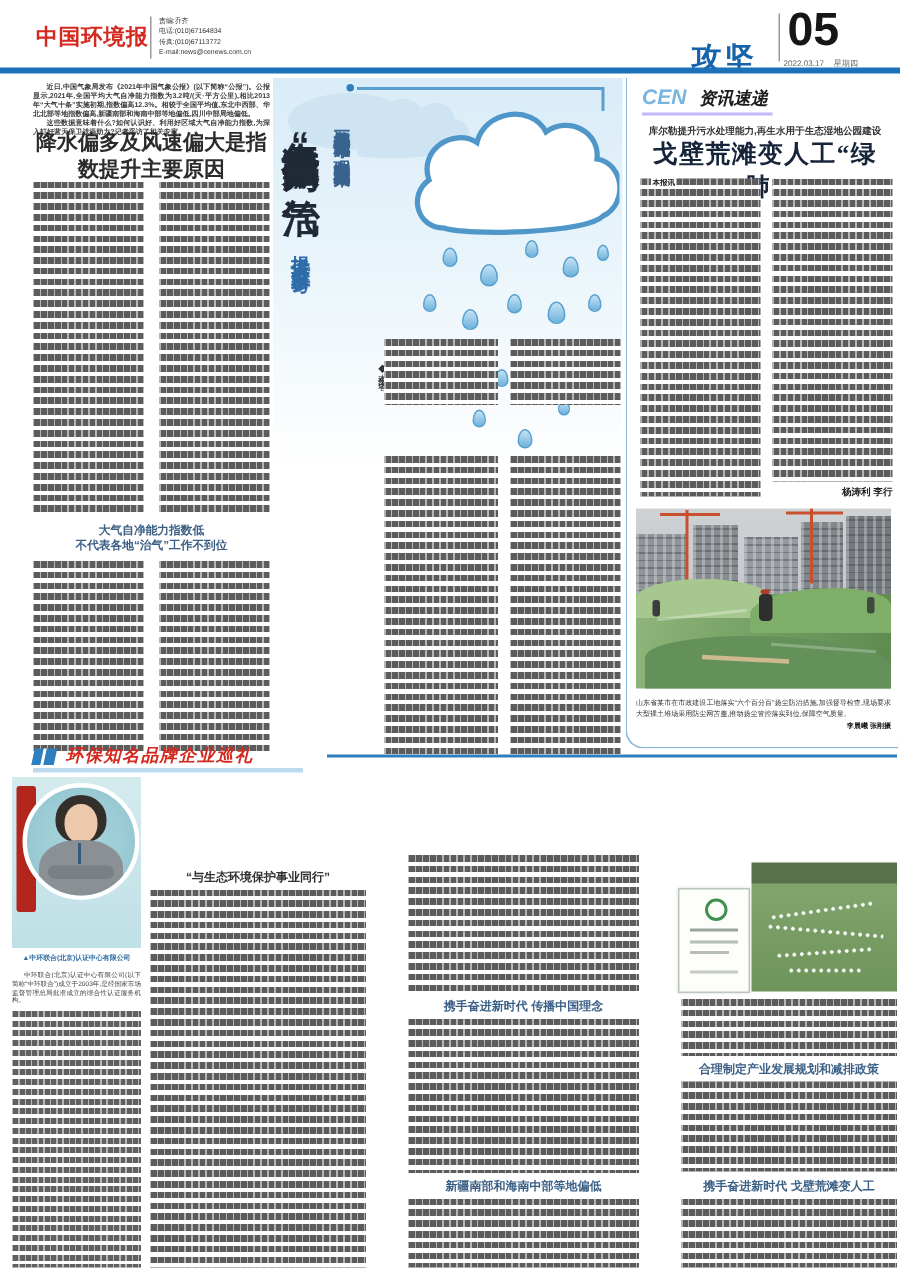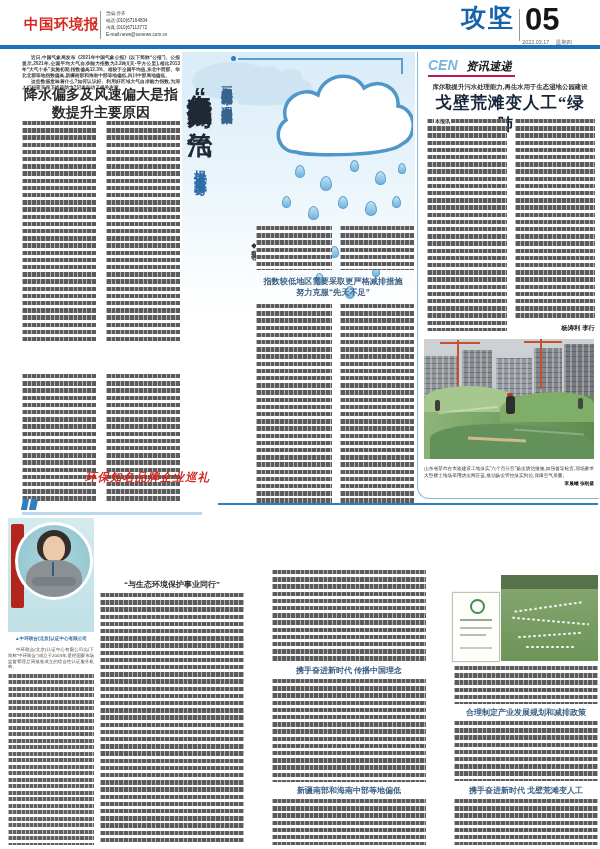--- a/index.html
+++ b/index.html
@@ -30,36 +30,40 @@
 <div id="page">
 
   <div class="abs" style="left:24px;top:15px;width:78px;font-size:14.5px;font-weight:900;color:#d5281e;letter-spacing:.5px;">中国环境报</div>
   <div class="abs" style="left:100px;top:11px;width:1px;height:28px;background:#9a9a9a;"></div>
   <div class="abs" style="left:106px;top:10px;width:110px;font-size:4.6px;line-height:7px;color:#333;">
     <div>责编:乔齐</div>
     <div>电话:(010)67164834</div>
     <div>传真:(010)67113772</div>
     <div>E-mail:news@cenews.com.cn</div>
   </div>
-  <div class="abs" style="left:461px;top:1px;font-size:25px;font-weight:900;color:#1763aa;letter-spacing:2px;font-family:'Liberation Serif',serif;">攻坚</div>
+  <div class="abs" style="left:461px;top:25px;font-size:20px;font-weight:900;color:#1763aa;letter-spacing:2px;font-family:'Liberation Serif',serif;">攻坚</div>
   <div class="abs" style="left:519px;top:9px;width:1px;height:32px;background:#999;"></div>
   <div class="abs" style="left:525px;top:2px;font-size:31px;font-weight:900;color:#161616;">05</div>
   <div class="abs" style="left:450px;top:39px;width:122px;text-align:right;font-size:5.4px;color:#666;">
     <span>2022.03.17</span>
     <span style="margin-left:5px;">星期四</span>
   </div>
   <div class="abs" style="left:0;top:45px;width:600px;height:4px;background:#1c72b8;"></div>
 
   <div class="abs jus" style="left:22px;top:55px;width:158px;font-size:4.7px;line-height:5.9px;font-weight:bold;color:#3c3c3c;">
     <p style="margin:0;text-indent:9px;">近日,中国气象局发布《2021年中国气象公报》(以下简称“公报”)。公报显示,2021年,全国平均大气自净能力指数为3.2吨/(天·平方公里),相比2013年“大气十条”实施初期,指数偏高12.3%。相较于全国平均值,东北中西部、华北北部等地指数偏高,新疆南部和海南中部等地偏低,四川中部局地偏低。</p>
     <p style="margin:0;text-indent:9px;">这些数据意味着什么?如何认识好、利用好区域大气自净能力指数,为深入打好蓝天保卫战添助力?记者采访了相关专家。</p>
   </div>
   <div class="abs ctr" style="left:22px;top:86px;width:158px;font-size:14px;font-weight:900;color:#2b2b2b;">降水偏多及风速偏大是指数提升主要原因</div>
   <div class="abs ft" style="left:22px;top:121px;width:74px;height:222px;"></div>
   <div class="abs ft" style="left:106px;top:121px;width:74px;height:222px;"></div>
+  <div class="abs ctr" style="left:22px;top:349px;width:158px;font-size:7.8px;line-height:10px;font-weight:900;">
+    <div class="subhead">大气自净能力指数低</div>
+    <div class="subhead">不代表各地“治气”工作不到位</div>
+  </div>
   <div class="abs ft" style="left:22px;top:374px;width:74px;height:129px;"></div>
   <div class="abs ft" style="left:106px;top:374px;width:74px;height:129px;"></div>
 
   <div class="abs" style="left:182px;top:52px;width:233px;height:453px;background:linear-gradient(180deg,#d9ecf8 0%,#eaf5fb 28%,#ffffff 58%);"></div>
 
   <div class="abs" style="left:231px;top:56px;width:5px;height:5px;border-radius:50%;background:#2e7fc0;"></div>
   <div class="abs" style="left:238px;top:58px;width:164px;height:1.5px;background:#5a9fd0;"></div>
   <div class="abs" style="left:401px;top:58px;width:1.5px;height:16px;background:#5a9fd0;"></div>
 
   <div class="abs" style="left:192px;top:62px;width:82px;height:38px;border-radius:50%;background:#cfe4f3;"></div>
@@ -91,30 +95,26 @@
 
   <div class="abs vtext" style="left:184px;top:74px;height:440px;">
     <span style="font-size:25px;font-weight:900;color:#1f2a36;letter-spacing:1px;">大气自净能力指数为“治气”</span>
     <span style="font-size:13px;font-weight:900;color:#2d6ca8;letter-spacing:2px;">提供了有益参考</span>
   </div>
   <div class="abs vtext" style="left:219px;top:78px;height:352px;font-size:11px;font-weight:bold;color:#38648f;letter-spacing:.5px;">各地应利用好这一指数优化城市布局、合理制定产业发展规划和减排政策</div>
   <div class="abs vtext" style="left:249px;top:238px;height:70px;font-size:6px;color:#333;letter-spacing:1px;">◆本报见习记者</div>
 
   <div class="abs ft" style="left:256px;top:226px;width:76px;height:44px;"></div>
   <div class="abs ft" style="left:340px;top:226px;width:74px;height:44px;"></div>
-  <div class="abs ctr" style="left:252px;top:276px;width:162px;font-size:8.2px;line-height:11px;font-weight:900;">
-    <div class="subhead">指数较低地区需要采取更严格减排措施</div>
-    <div class="subhead">努力克服“先天不足”</div>
-  </div>
   <div class="abs ft" style="left:256px;top:304px;width:76px;height:199px;"></div>
   <div class="abs ft" style="left:340px;top:304px;width:74px;height:199px;"></div>
 
   <div class="abs" style="left:417px;top:52px;width:181px;height:446px;border-left:1.5px solid #85b7dd;border-bottom:1.5px solid #85b7dd;border-radius:0 0 0 12px;"></div>
 
-  <div class="abs" style="left:428px;top:56px;border-bottom:2px solid #be185d;padding:0 3px 1px 0;">
+  <div class="abs" style="left:428px;top:56px;border-bottom:2px solid #c4b5fd;padding:0 3px 1px 0;">
     <span style="font-size:14px;font-style:italic;font-weight:900;color:#7ab5df;">CEN</span>
     <span style="font-size:11.5px;font-style:italic;font-weight:900;color:#1c1c1c;margin-left:4px;">资讯速递</span>
   </div>
   <div class="abs ctr" style="left:424px;top:83px;width:172px;font-size:6.4px;font-weight:bold;color:#333;">库尔勒提升污水处理能力,再生水用于生态湿地公园建设</div>
   <div class="abs ctr" style="left:424px;top:92px;width:172px;font-size:16.5px;font-weight:900;color:#16243a;letter-spacing:1px;font-family:'Liberation Serif',serif;">戈壁荒滩变人工“绿肺”</div>
 
   <div class="abs ft" style="left:427px;top:119px;width:80px;height:212px;"></div>
   <div class="abs ft" style="left:515px;top:119px;width:80px;height:202px;"></div>
   <span class="abs" style="left:434px;top:118px;font-size:5px;font-weight:900;color:#111;background:#fff;padding:0 1px;">本报讯</span>
   <div class="abs" style="left:515px;top:324px;width:80px;text-align:right;font-size:6.4px;font-weight:900;color:#222;">杨涛利 李行</div>
@@ -143,21 +143,21 @@
   </div>
 
   <div class="abs jus" style="left:424px;top:465px;width:170px;font-size:4.7px;line-height:7.4px;color:#333;">
     <span>山东省某市在市政建设工地落实“六个百分百”扬尘防治措施,加强督导检查,现场要求大型裸土堆场采用防尘网苫盖,推动扬尘管控落实到位,保障空气质量。</span>
     <span style="font-weight:900;color:#111;float:right;">李晨曦 张刚摄</span>
   </div>
 
   <div class="abs" style="left:22px;top:499px;width:15px;height:11px;background:#2e7fc0;transform:skewX(-12deg);">
     <div class="abs" style="left:6px;top:0;width:2px;height:11px;background:#fff;"></div>
   </div>
-  <div class="abs" style="left:44px;top:470px;font-size:11.5px;font-style:italic;font-weight:900;color:#d5281e;letter-spacing:1px;margin-left:41px;">环保知名品牌企业巡礼</div>
+  <div class="abs" style="left:44px;top:496px;font-size:11.5px;font-style:italic;font-weight:900;color:#d5281e;letter-spacing:1px;">环保知名品牌企业巡礼</div>
   <div class="abs" style="left:218px;top:503px;width:380px;height:1.5px;background:#2e7fc0;"></div>
   <div class="abs" style="left:22px;top:512px;width:180px;height:3px;background:#bcd9ee;"></div>
 
 
   <div class="abs" style="left:8px;top:518px;width:86px;height:114px;background:linear-gradient(#d4ebee,#bfe0e6);overflow:hidden;">
     <div class="abs" style="left:3px;top:6px;width:13px;height:84px;background:#b3261e;border-radius:2px;"></div>
     <div class="abs" style="left:7px;top:4px;width:72px;height:72px;border:3px solid #fff;border-radius:50%;background:radial-gradient(#abd6de,#8fc3cd);overflow:hidden;">
       <div class="abs" style="left:19px;top:5px;width:34px;height:32px;background:#342e2b;border-radius:50% 50% 45% 45%;"></div>
       <div class="abs" style="left:25px;top:11px;width:22px;height:26px;background:#ecc9ab;border-radius:48%;"></div>
       <div class="abs" style="left:8px;top:35px;width:56px;height:40px;background:#8b9095;border-radius:45% 45% 0 0;"></div>

